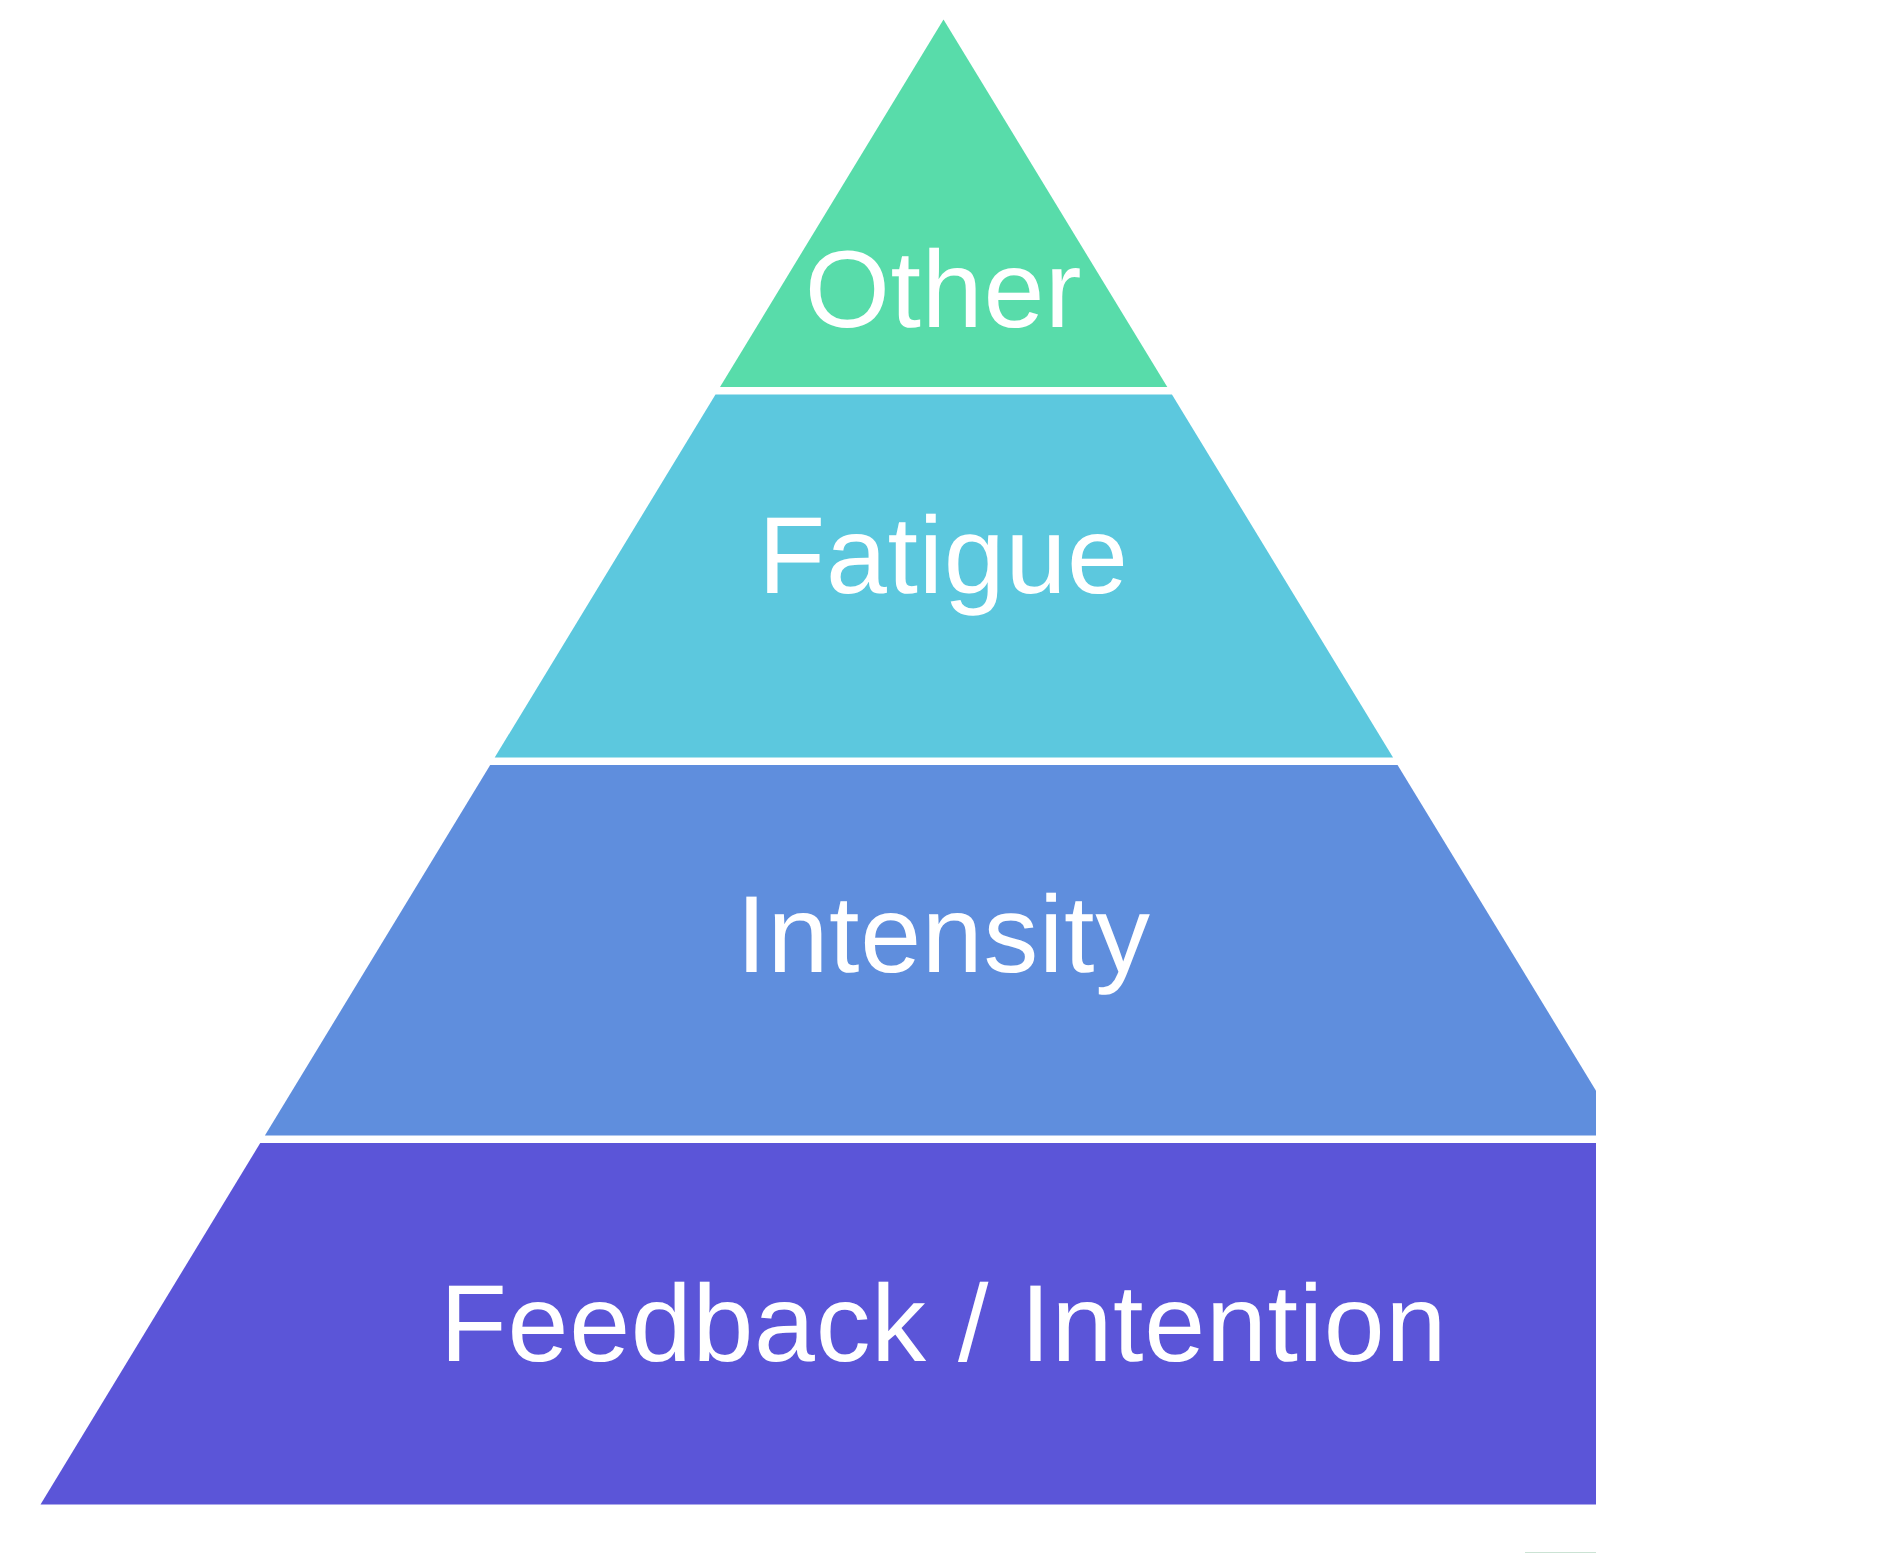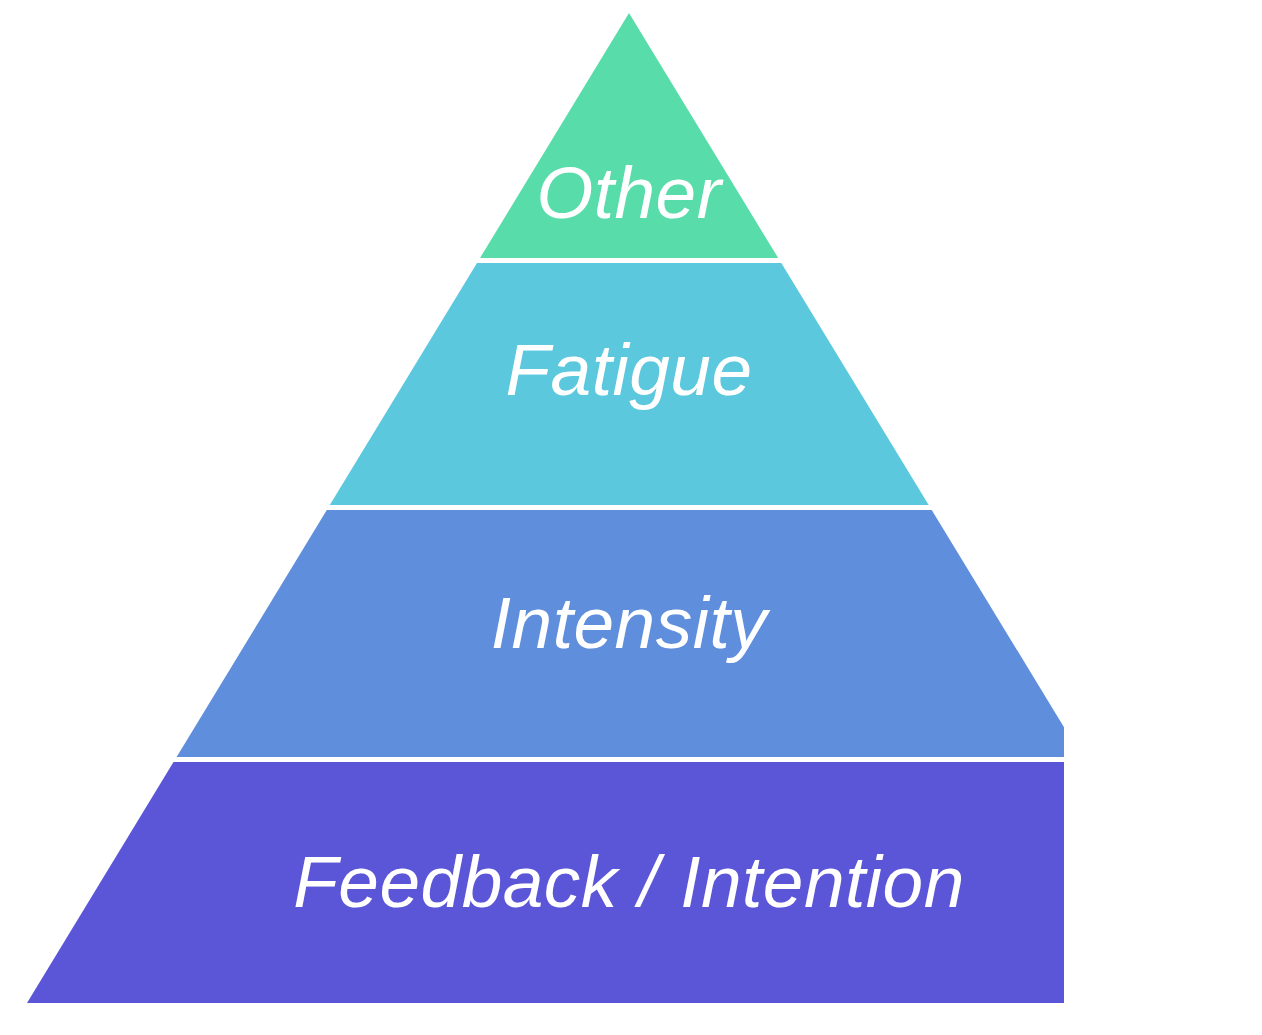--- a/index.html
+++ b/index.html
@@ -6,21 +6,20 @@
     margin: 0;
     padding: 0;
     background: #ffffff;
   }
   .stage {
     position: relative;
     width: 1064px;
     height: 1035px;
     background: #15803d;
     overflow: hidden;
-    font-style: italic;
   }
   svg {
     display: block;
     width: 1262px;
     height: 1035px;
   }
   .layer-label {
     font-family: "Liberation Sans", sans-serif;
     font-size: 73px;
     font-weight: 400;

